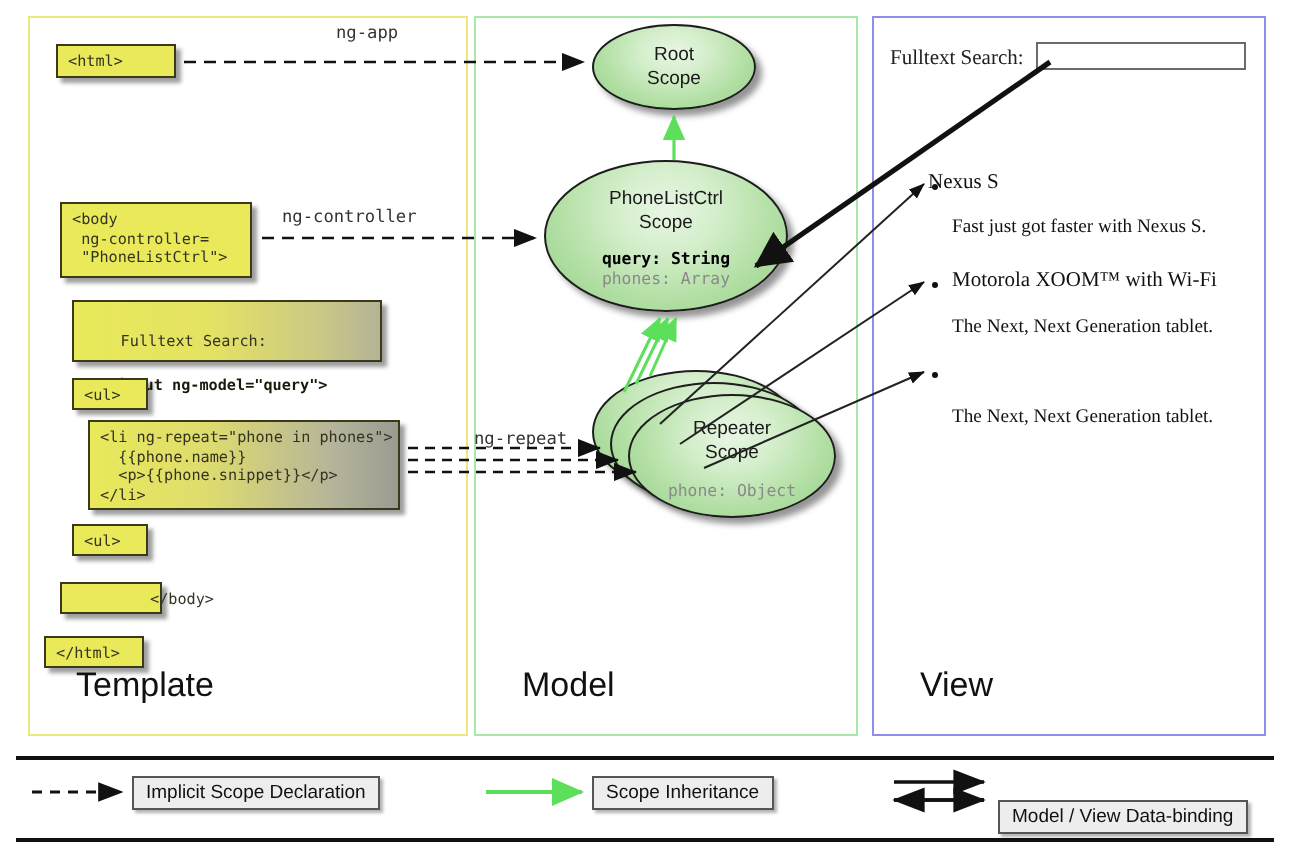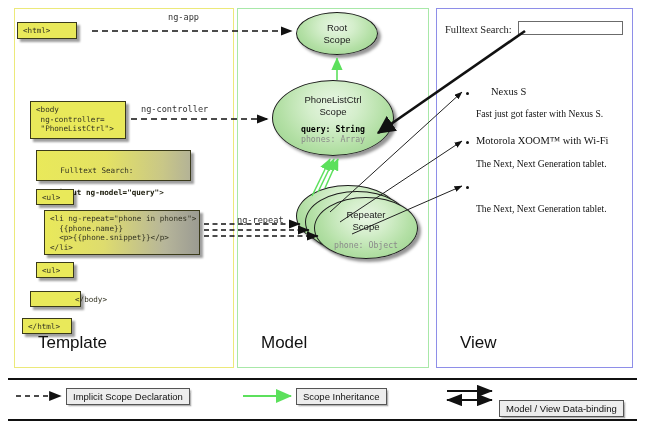--- a/index.html
+++ b/index.html
@@ -80,21 +80,21 @@
 </style>
 </head>
 <body>
 
 <div id="stage">
 
   <div class="col col-template"></div>
   <div class="col col-model"></div>
   <div class="col col-view"></div>
 
-  <div class="cbox plain" style="left:17px;top:22px;width:60px;height:17px;">&lt;html&gt;</div>
+  <div class="cbox plain" style="left:28px;top:22px;width:60px;height:17px;">&lt;html&gt;</div>
 
   <div class="cbox plain" style="left:30px;top:101px;width:96px;height:38px;">&lt;body
  ng-controller=
  "PhoneListCtrl"&gt;</div>
 
   <div class="cbox grad2" style="left:36px;top:150px;width:155px;height:31px;line-height:11px;">
     <span>Fulltext Search:</span>
     <br><b style="padding-left:12px;">&lt;input ng-model="query"&gt;</b>
   </div>
 
@@ -128,21 +128,21 @@
   <div class="ell" style="left:314px;top:197px;width:104px;height:62px;">
     <div class="t1" style="padding-top:11px;white-space:pre;">Repeater
 Scope</div>
     <div class="t2 dim" style="padding-top:8px;">phone: Object</div>
   </div>
 
   <div class="v-label" style="left:445px;top:24px;">Fulltext Search:</div>
   <div class="v-input" style="left:518px;top:21px;width:105px;height:14px;"></div>
 
   <div class="v-bullet" style="left:466px;top:92px;"></div>
-  <div class="v-item" style="left:491px;top:86px;">Nexus S</div>
+  <div class="v-item" style="left:464px;top:86px;">Nexus S</div>
   <div class="v-snippet" style="left:476px;top:108px;">Fast just got faster with Nexus S.</div>
 
   <div class="v-bullet" style="left:466px;top:141px;"></div>
   <div class="v-item" style="left:476px;top:135px;">Motorola XOOM™  with Wi-Fi</div>
   <div class="v-snippet" style="left:476px;top:158px;">The Next, Next Generation tablet.</div>
 
   <div class="v-bullet" style="left:466px;top:186px;"></div>
   <div class="v-snippet" style="left:476px;top:203px;">The Next, Next Generation tablet.</div>
 
   <div class="elab" style="left:168px;top:12px;">ng-app</div>

